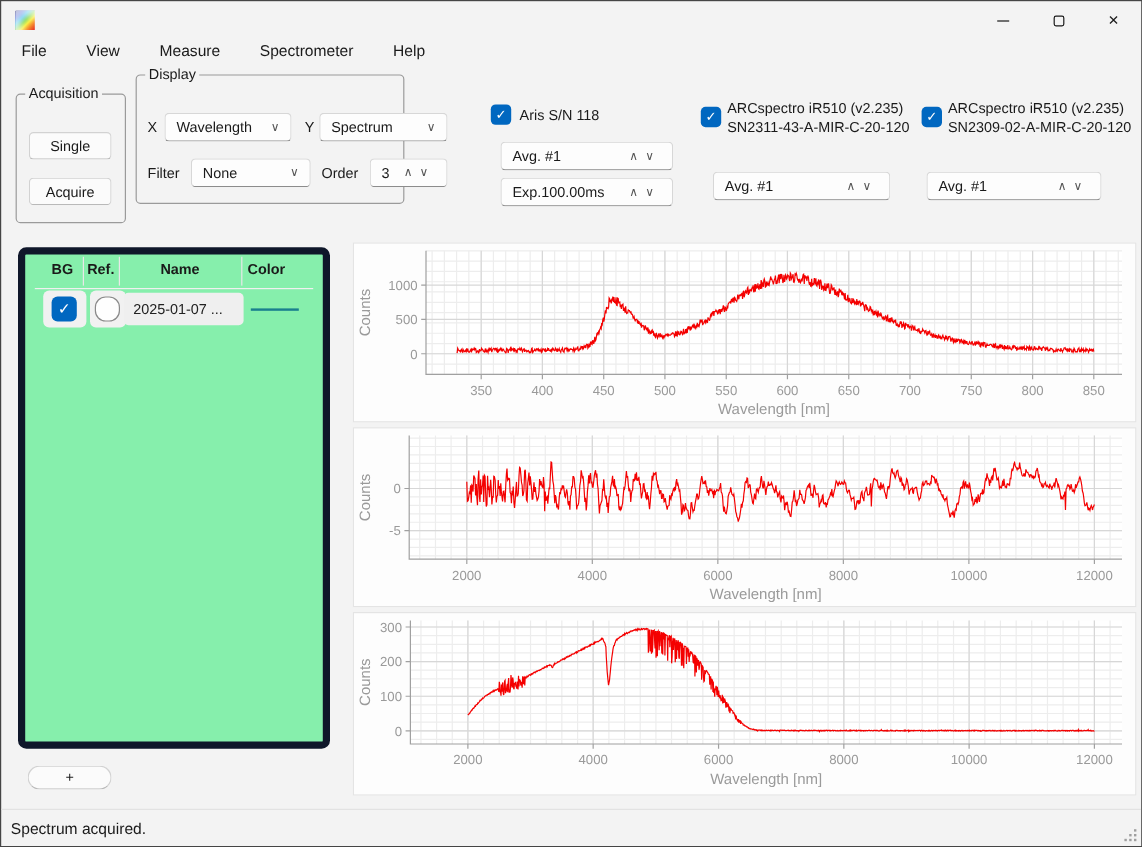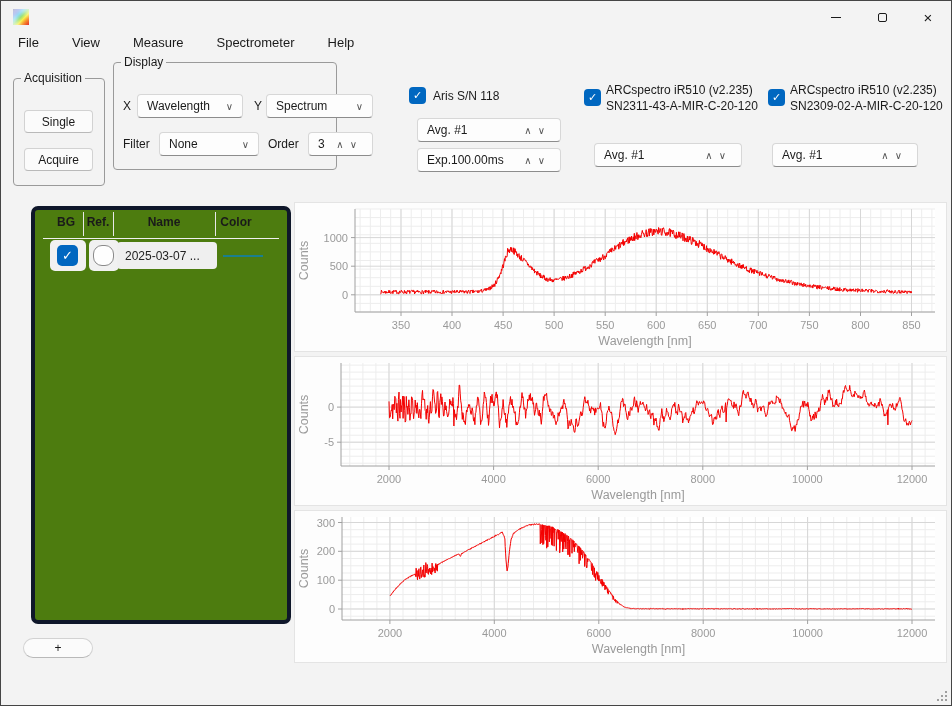--- a/index.html
+++ b/index.html
@@ -36,22 +36,22 @@
     justify-content:space-between;padding:0 9px;font-size:12px;}
   .chev{color:#565656;font-size:10px;}
   .chev2{color:#565656;font-size:10px;letter-spacing:6px;}
   .lbl{position:absolute;font-size:12px;}
   
   .checkbox{position:absolute;width:17px;height:17px;border-radius:4px;display:flex;
     align-items:center;justify-content:center;color:#fff;font-size:11px;}
   .checkbox.on{background:#0067c0;}
   .cblabel{position:absolute;font-size:12px;line-height:16px;white-space:nowrap;}
   
-  .tablepanel{position:absolute;left:30px;top:205px;width:260px;height:418px;background:#4d7c0f;
-    border:4px solid #0f172a;border-radius:7px;}
+  .tablepanel{position:absolute;left:14px;top:205px;width:260px;height:418px;background:#86efac;
+    border:6px solid #0f172a;border-radius:7px;}
   .th{position:absolute;top:5px;font-size:12px;font-weight:bold;transform:translateX(-50%);}
   .vsep{position:absolute;top:2px;height:24px;width:1px;background:#e8e8e8;}
   .hsep{position:absolute;left:8px;right:8px;top:28px;height:1px;background:#f0f0f0;}
   .cellbg{position:absolute;background:#f1f1f1;border-radius:5px;}
   .rowcheck{position:relative;width:21px;height:21px;border-radius:5px;display:flex;align-items:center;justify-content:center;color:#fff;font-size:13px;}
   .rowcheck.on{background:#0067c0;}
   .rowcheck.off{background:#fefefe;border:1px solid #8a8a8a;border-radius:9px;}
   .namebox{position:absolute;background:#efefef;border-radius:4px;font-size:12px;display:flex;align-items:center;padding-left:8px;color:#222;}
   .swatch{position:absolute;height:2px;}
   
@@ -169,21 +169,21 @@
 
     <div>
       <div class="cellbg" style="left:15px;top:30px;width:36px;height:31px;">
         <div class="rowcheck on" style="position:absolute;left:7px;top:5px;">
             <span>✓</span>
           </div>
       </div>
       <div class="cellbg" style="left:54px;top:30px;width:30px;height:31px;">
         <div class="rowcheck off" style="position:absolute;left:4px;top:5px;"></div>
       </div>
-      <div class="namebox" style="left:82px;top:32px;width:100px;height:27px;">2025-03-07 ...</div>
+      <div class="namebox" style="left:82px;top:32px;width:100px;height:27px;">2025-01-07 ...</div>
       <div class="swatch" style="left: 188px; top: 45px; width: 40px; background: rgb(26, 127, 142);" id="swatch0"></div>
     </div>
   </div>
 
   <div class="btn" style="left:22px;top:637px;width:70px;height:20px;border-radius:10px;">+</div>
 
   <div class="chartcard" style="top:201px;height:150px;" id="chart0">
       <svg width="653" height="150" viewBox="0 0 653 150" style="display:block">
         <rect x="60" y="6" width="580" height="103" fill="#ffffff"></rect>
         <line x1="65.1" y1="6" x2="65.1" y2="109" stroke="#ededed" stroke-width="1"></line>
@@ -498,20 +498,23 @@
         <text x="40" y="15.5" font-size="11" fill="#9a9a9a" text-anchor="end" font-family="Liberation Sans,sans-serif">300</text>
         <text x="343.5" y="142" font-size="12.5" fill="#9a9a9a" text-anchor="middle" font-family="Liberation Sans,sans-serif">Wavelength [nm]</text>
         <text x="13" y="57.5" font-size="12.5" fill="#9a9a9a" text-anchor="middle" font-family="Liberation Sans,sans-serif" transform="rotate(-90 13 57.5)">Counts</text>
         <clipPath id="clip2">
           <rect x="47" y="6" width="593" height="103"></rect>
         </clipPath>
         <polyline points="94.9,84.9 95.3,84.4 95.7,84.3 96.0,83.5 96.4,83.5 96.8,82.6 97.2,82.0 97.5,81.8 97.9,80.9 98.3,81.0 98.7,80.1 99.0,79.6 99.4,79.2 99.8,79.3 100.2,78.4 100.5,78.2 100.9,77.2 101.3,77.4 101.6,76.5 102.0,76.2 102.4,76.2 102.8,75.9 103.1,74.9 103.5,75.0 103.9,74.5 104.3,74.2 104.6,73.5 105.0,72.6 105.4,72.9 105.8,72.7 106.1,71.7 106.5,71.9 106.9,71.5 107.2,70.7 107.6,71.0 108.0,70.6 108.4,70.4 108.7,69.5 109.1,69.3 109.5,68.9 109.9,68.9 110.2,68.3 110.6,68.2 111.0,68.4 111.3,67.7 111.7,67.6 112.1,67.6 112.5,66.9 112.8,66.8 113.2,67.2 113.6,66.1 114.0,66.4 114.3,66.2 114.7,65.5 115.1,65.8 115.5,65.7 115.8,64.8 116.2,65.2 116.6,64.3 116.9,65.1 117.3,64.6 117.7,64.0 118.1,64.2 118.4,63.7 118.8,64.1 119.2,63.9 119.6,63.1 119.9,63.1 120.3,63.1 120.7,65.6 121.1,57.2 121.4,59.1 121.8,65.9 122.2,66.3 122.5,68.8 122.9,59.5 123.3,65.4 123.7,58.8 124.0,57.7 124.4,67.1 124.8,68.1 125.2,63.5 125.5,56.6 125.9,55.9 126.3,66.6 126.7,64.0 127.0,64.3 127.4,60.8 127.8,58.8 128.1,65.8 128.5,57.8 128.9,54.0 129.3,66.3 129.6,63.9 130.0,66.1 130.4,62.2 130.8,51.6 131.1,54.4 131.5,60.6 131.9,61.9 132.2,53.5 132.6,55.5 133.0,62.5 133.4,63.4 133.7,58.3 134.1,59.8 134.5,57.1 134.9,61.3 135.2,59.6 135.6,62.8 136.0,57.0 136.4,61.4 136.7,63.6 137.1,52.1 137.5,61.1 137.8,55.4 138.2,55.7 138.6,56.3 139.0,60.2 139.3,59.3 139.7,57.2 140.1,62.0 140.5,53.9 140.8,52.5 141.2,59.2 141.6,54.0 142.0,53.5 142.3,60.2 142.7,53.2 143.1,53.6 143.4,53.9 143.8,53.1 144.2,52.4 144.6,53.1 144.9,52.9 145.3,52.5 145.7,51.7 146.1,51.4 146.4,51.3 146.8,51.5 147.2,51.8 147.5,50.8 147.9,51.0 148.3,50.3 148.7,50.2 149.0,50.7 149.4,49.9 149.8,49.4 150.2,49.1 150.5,49.5 150.9,49.7 151.3,48.8 151.7,48.7 152.0,48.3 152.4,48.7 152.8,48.1 153.1,48.2 153.5,47.7 153.9,47.6 154.3,47.6 154.6,47.7 155.0,47.2 155.4,47.0 155.8,47.1 156.1,46.7 156.5,46.5 156.9,45.9 157.3,46.0 157.6,46.1 158.0,45.9 158.4,45.2 158.7,45.5 159.1,44.7 159.5,44.9 159.9,45.1 160.2,44.4 160.6,43.9 161.0,44.6 161.4,43.7 161.7,43.7 162.1,43.4 162.5,43.5 162.9,43.6 163.2,42.9 163.6,43.2 164.0,43.4 164.3,43.4 164.7,44.4 165.1,45.2 165.5,45.3 165.8,44.6 166.2,43.2 166.6,43.1 167.0,42.0 167.3,42.6 167.7,41.8 168.1,41.7 168.4,41.7 168.8,41.6 169.2,41.4 169.6,40.7 169.9,40.9 170.3,40.4 170.7,40.5 171.1,40.3 171.4,40.2 171.8,39.8 172.2,39.0 172.6,39.0 172.9,39.1 173.3,38.7 173.7,38.2 174.0,38.7 174.4,38.4 174.8,37.9 175.2,38.4 175.5,37.5 175.9,38.0 176.3,37.8 176.7,36.6 177.0,36.4 177.4,36.8 177.8,36.5 178.2,35.9 178.5,36.4 178.9,36.3 179.3,35.6 179.6,35.8 180.0,35.1 180.4,35.4 180.8,35.5 181.1,34.3 181.5,34.5 181.9,34.1 182.3,33.9 182.6,34.1 183.0,33.9 183.4,33.9 183.7,33.7 184.1,33.0 184.5,32.7 184.9,32.4 185.2,33.2 185.6,32.3 186.0,32.9 186.4,32.7 186.7,31.6 187.1,31.2 187.5,31.4 187.9,31.4 188.2,31.2 188.6,31.1 189.0,30.7 189.3,30.0 189.7,30.9 190.1,30.6 190.5,29.8 190.8,29.3 191.2,29.9 191.6,29.1 192.0,28.7 192.3,29.5 192.7,28.4 193.1,28.3 193.5,28.0 193.8,28.3 194.2,28.3 194.6,28.3 194.9,27.7 195.3,27.7 195.7,27.3 196.1,26.8 196.4,27.3 196.8,26.3 197.2,26.9 197.6,25.9 197.9,25.7 198.3,26.0 198.7,26.0 199.0,25.9 199.4,25.9 199.8,24.7 200.2,24.4 200.5,25.2 200.9,23.9 201.3,24.4 201.7,24.2 202.0,24.0 202.4,23.7 202.8,23.6 203.2,23.9 203.5,23.7 203.9,23.5 204.3,23.0 204.6,22.6 205.0,22.7 205.4,22.3 205.8,22.0 206.1,21.2 206.5,21.8 206.9,20.9 207.3,21.0 207.6,21.8 208.0,23.1 208.4,23.9 208.8,24.6 209.1,25.0 209.5,26.8 209.9,27.9 210.2,35.6 210.6,42.1 211.0,48.9 211.4,53.1 211.7,56.0 212.1,59.9 212.5,57.9 212.9,56.1 213.2,52.7 213.6,49.0 214.0,44.3 214.4,40.7 214.7,38.2 215.1,35.2 215.5,32.6 215.8,30.2 216.2,28.0 216.6,27.0 217.0,26.9 217.3,25.2 217.7,24.5 218.1,23.1 218.5,22.2 218.8,21.8 219.2,22.4 219.6,21.5 219.9,21.0 220.3,21.1 220.7,20.8 221.1,20.1 221.4,20.2 221.8,19.8 222.2,19.4 222.6,19.4 222.9,19.3 223.3,19.0 223.7,18.5 224.1,18.6 224.4,17.8 224.8,17.9 225.2,18.3 225.5,17.0 225.9,17.8 226.3,17.1 226.7,16.6 227.0,16.2 227.4,16.9 227.8,17.1 228.2,16.3 228.5,16.2 228.9,15.9 229.3,16.2 229.7,15.9 230.0,15.1 230.4,14.9 230.8,15.3 231.1,14.9 231.5,14.6 231.9,14.5 232.3,14.9 232.6,14.4 233.0,14.4 233.4,13.8 233.8,14.1 234.1,13.7 234.5,13.5 234.9,14.2 235.2,13.4 235.6,13.7 236.0,14.4 236.4,13.1 236.7,13.8 237.1,13.7 237.5,12.9 237.9,13.4 238.2,13.9 238.6,13.9 239.0,13.9 239.4,12.7 239.7,12.8 240.1,13.5 240.5,13.6 240.8,13.1 241.2,12.9 241.6,12.8 242.0,12.9 242.3,13.6 242.7,13.2 243.1,13.0 243.5,13.5 243.8,12.8 244.2,12.9 244.6,13.1 245.0,13.2 245.3,32.9 245.7,22.1 246.1,13.7 246.4,18.6 246.8,31.8 247.2,30.3 247.6,13.6 247.9,33.7 248.3,14.1 248.7,32.7 249.1,24.3 249.4,14.5 249.8,14.6 250.2,14.2 250.6,24.6 250.9,29.3 251.3,14.8 251.7,37.2 252.0,28.4 252.4,14.9 252.8,35.9 253.2,15.5 253.5,14.8 253.9,18.3 254.3,30.9 254.7,14.8 255.0,27.5 255.4,18.9 255.8,17.7 256.1,15.7 256.5,33.6 256.9,16.4 257.3,34.5 257.6,15.8 258.0,21.8 258.4,16.5 258.8,17.6 259.1,35.2 259.5,17.7 259.9,17.9 260.3,18.3 260.6,18.5 261.0,18.6 261.4,39.6 261.7,21.5 262.1,21.8 262.5,19.3 262.9,18.3 263.2,28.3 263.6,19.0 264.0,20.1 264.4,19.4 264.7,41.8 265.1,35.8 265.5,23.9 265.9,20.5 266.2,30.6 266.6,21.2 267.0,24.6 267.3,21.0 267.7,40.9 268.1,30.8 268.5,22.3 268.8,38.1 269.2,23.5 269.6,30.8 270.0,22.5 270.3,23.8 270.7,36.7 271.1,38.0 271.4,24.4 271.8,24.1 272.2,24.3 272.6,30.7 272.9,43.8 273.3,25.0 273.7,25.9 274.1,43.7 274.4,28.8 274.8,45.8 275.2,27.5 275.6,27.7 275.9,27.6 276.3,27.8 276.7,28.2 277.0,42.3 277.4,29.4 277.8,29.1 278.2,29.1 278.5,36.2 278.9,30.0 279.3,40.7 279.7,33.0 280.0,36.1 280.4,32.2 280.8,32.5 281.2,33.3 281.5,32.8 281.9,33.8 282.3,36.1 282.6,40.8 283.0,41.7 283.4,35.0 283.8,35.4 284.1,52.8 284.5,35.7 284.9,36.1 285.3,49.4 285.6,37.2 286.0,38.3 286.4,43.8 286.8,40.0 287.1,39.0 287.5,47.2 287.9,44.9 288.2,40.8 288.6,40.6 289.0,41.6 289.4,42.4 289.7,55.5 290.1,43.2 290.5,45.2 290.9,44.4 291.2,53.5 291.6,56.9 292.0,56.3 292.3,47.4 292.7,50.8 293.1,48.7 293.5,48.0 293.8,47.8 294.2,48.5 294.6,49.4 295.0,49.8 295.3,50.8 295.7,50.9 296.1,51.3 296.5,59.5 296.8,56.7 297.2,52.5 297.6,63.6 297.9,54.7 298.3,55.5 298.7,55.7 299.1,65.6 299.4,56.9 299.8,66.5 300.2,62.5 300.6,69.5 300.9,63.7 301.3,63.7 301.7,60.5 302.1,62.6 302.4,68.4 302.8,61.4 303.2,65.8 303.5,69.8 303.9,64.4 304.3,69.4 304.7,70.1 305.0,68.3 305.4,70.2 305.8,72.4 306.2,71.8 306.5,73.3 306.9,68.0 307.3,75.3 307.6,69.5 308.0,71.7 308.4,74.8 308.8,71.1 309.1,72.1 309.5,73.4 309.9,78.8 310.3,76.6 310.6,74.0 311.0,78.2 311.4,75.8 311.8,75.8 312.1,76.9 312.5,81.8 312.9,77.7 313.2,83.2 313.6,80.8 314.0,79.6 314.4,80.2 314.7,80.9 315.1,81.1 315.5,81.2 315.9,83.1 316.2,82.8 316.6,83.0 317.0,84.0 317.4,85.3 317.7,84.5 318.1,88.6 318.5,85.4 318.8,88.0 319.2,88.3 319.6,89.7 320.0,90.0 320.3,88.3 320.7,91.3 321.1,90.1 321.5,89.4 321.8,89.7 322.2,92.3 322.6,90.5 323.0,91.1 323.3,91.5 323.7,92.1 324.1,92.2 324.4,93.2 324.8,93.2 325.2,93.1 325.6,93.8 325.9,94.0 326.3,93.9 326.7,94.2 327.1,94.5 327.4,94.9 327.8,94.8 328.2,95.1 328.5,95.7 328.9,95.5 329.3,96.2 329.7,96.2 330.0,96.3 330.4,96.5 330.8,96.2 331.2,96.5 331.5,96.7 331.9,96.7 332.3,96.9 332.7,96.6 333.0,96.9 333.4,96.8 333.8,97.3 334.1,97.4 334.5,97.1 334.9,97.4 335.3,97.7 335.6,97.3 336.0,97.6 336.4,98.1 336.8,97.4 337.1,97.5 337.5,97.5 337.9,97.5 338.3,97.3 338.6,97.5 339.0,97.8 339.4,97.5 339.7,97.9 340.1,97.5 340.5,97.9 340.9,97.7 341.2,97.9 341.6,97.7 342.0,97.9 342.4,97.5 342.7,97.7 343.1,97.9 343.5,97.6 343.8,97.5 344.2,97.8 344.6,97.9 345.0,97.6 345.3,97.6 345.7,97.5 346.1,97.8 346.5,97.9 346.8,98.1 347.2,97.5 347.6,97.9 348.0,97.6 348.3,97.8 348.7,97.5 349.1,97.8 349.4,97.9 349.8,97.8 350.2,97.6 350.6,97.6 350.9,97.4 351.3,97.8 351.7,97.9 352.1,97.7 352.4,98.0 352.8,97.8 353.2,97.5 353.6,97.9 353.9,97.9 354.3,97.8 354.7,98.4 355.0,97.4 355.4,97.4 355.8,97.4 356.2,97.5 356.5,97.7 356.9,97.5 357.3,97.6 357.7,97.7 358.0,97.7 358.4,97.4 358.8,97.7 359.2,97.7 359.5,97.9 359.9,97.9 360.3,97.9 360.6,97.7 361.0,97.6 361.4,97.7 361.8,97.6 362.1,97.5 362.5,98.1 362.9,98.0 363.3,97.7 363.6,98.0 364.0,98.1 364.4,97.5 364.7,97.8 365.1,97.6 365.5,97.8 365.9,97.9 366.2,97.6 366.6,98.1 367.0,97.6 367.4,97.9 367.7,97.5 368.1,97.9 368.5,97.9 368.9,97.8 369.2,98.1 369.6,97.9 370.0,97.8 370.3,97.9 370.7,98.5 371.1,97.8 371.5,97.9 371.8,97.6 372.2,97.5 372.6,97.7 373.0,97.7 373.3,97.8 373.7,97.7 374.1,97.9 374.5,97.9 374.8,97.7 375.2,97.9 375.6,98.0 375.9,98.0 376.3,97.5 376.7,97.7 377.1,97.7 377.4,97.8 377.8,97.9 378.2,98.0 378.6,97.9 378.9,97.6 379.3,97.8 379.7,97.6 380.0,98.0 380.4,97.8 380.8,97.7 381.2,97.5 381.5,97.8 381.9,97.8 382.3,98.0 382.7,97.7 383.0,97.5 383.4,97.8 383.8,97.5 384.2,97.9 384.5,97.8 384.9,97.5 385.3,97.9 385.6,97.9 386.0,97.7 386.4,98.1 386.8,98.1 387.1,97.5 387.5,97.7 387.9,98.7 388.3,97.9 388.6,97.6 389.0,97.9 389.4,98.1 389.8,97.7 390.1,98.1 390.5,97.9 390.9,97.6 391.2,97.9 391.6,98.1 392.0,97.7 392.4,98.1 392.7,97.7 393.1,97.8 393.5,97.5 393.9,97.6 394.2,97.5 394.6,98.1 395.0,97.8 395.4,97.6 395.7,97.6 396.1,97.8 396.5,97.6 396.8,98.1 397.2,97.7 397.6,97.9 398.0,97.8 398.3,97.9 398.7,97.5 399.1,97.7 399.5,98.0 399.8,97.6 400.2,97.6 400.6,97.8 400.9,97.9 401.3,97.7 401.7,98.2 402.1,98.0 402.4,97.8 402.8,97.7 403.2,98.2 403.6,97.9 403.9,98.1 404.3,98.0 404.7,97.9 405.1,97.6 405.4,98.0 405.8,97.6 406.2,97.9 406.5,97.8 406.9,98.0 407.3,97.7 407.7,97.6 408.0,98.0 408.4,98.1 408.8,97.7 409.2,97.7 409.5,97.7 409.9,98.0 410.3,97.5 410.7,97.8 411.0,98.0 411.4,98.0 411.8,98.2 412.1,98.0 412.5,97.7 412.9,98.1 413.3,97.5 413.6,98.1 414.0,97.5 414.4,97.9 414.8,97.7 415.1,97.7 415.5,97.8 415.9,97.7 416.2,97.7 416.6,97.5 417.0,97.8 417.4,97.7 417.7,97.7 418.1,98.1 418.5,98.2 418.9,97.5 419.2,98.1 419.6,98.1 420.0,97.8 420.4,97.7 420.7,97.5 421.1,97.7 421.5,97.9 421.8,97.5 422.2,98.0 422.6,97.7 423.0,98.1 423.3,97.7 423.7,97.9 424.1,97.7 424.5,98.1 424.8,98.2 425.2,97.8 425.6,98.0 426.0,98.2 426.3,97.7 426.7,97.6 427.1,97.8 427.4,97.8 427.8,98.0 428.2,97.8 428.6,97.7 428.9,97.6 429.3,97.5 429.7,97.8 430.1,98.0 430.4,97.8 430.8,97.8 431.2,97.6 431.6,97.8 431.9,98.0 432.3,98.1 432.7,97.8 433.0,98.0 433.4,97.7 433.8,97.7 434.2,97.7 434.5,97.7 434.9,98.0 435.3,97.9 435.7,97.5 436.0,97.7 436.4,97.8 436.8,98.1 437.1,98.1 437.5,98.2 437.9,98.1 438.3,97.7 438.6,97.9 439.0,97.8 439.4,97.1 439.8,97.7 440.1,97.8 440.5,97.9 440.9,98.0 441.3,97.9 441.6,98.1 442.0,97.7 442.4,98.0 442.7,98.0 443.1,97.8 443.5,98.1 443.9,97.7 444.2,98.1 444.6,97.6 445.0,98.2 445.4,98.0 445.7,98.0 446.1,98.1 446.5,98.1 446.9,97.9 447.2,97.5 447.6,97.5 448.0,98.1 448.3,97.8 448.7,97.7 449.1,98.1 449.5,98.1 449.8,98.1 450.2,98.1 450.6,98.0 451.0,97.9 451.3,98.2 451.7,97.6 452.1,97.6 452.4,97.7 452.8,97.7 453.2,98.1 453.6,98.0 453.9,97.9 454.3,97.8 454.7,97.8 455.1,98.2 455.4,97.9 455.8,97.9 456.2,97.9 456.6,97.8 456.9,97.9 457.3,98.1 457.7,98.1 458.0,98.1 458.4,97.6 458.8,98.1 459.2,97.5 459.5,98.1 459.9,97.7 460.3,98.1 460.7,98.0 461.0,97.8 461.4,97.6 461.8,97.6 462.2,98.5 462.5,97.6 462.9,98.2 463.3,97.9 463.6,98.1 464.0,97.7 464.4,97.8 464.8,97.7 465.1,98.0 465.5,97.9 465.9,97.6 466.3,98.2 466.6,98.0 467.0,97.7 467.4,97.7 467.7,97.9 468.1,97.8 468.5,97.9 468.9,97.7 469.2,97.6 469.6,97.8 470.0,97.9 470.4,97.8 470.7,97.7 471.1,97.6 471.5,97.6 471.9,97.8 472.2,98.2 472.6,97.8 473.0,97.5 473.3,97.8 473.7,98.1 474.1,97.8 474.5,98.1 474.8,97.7 475.2,97.8 475.6,98.1 476.0,98.2 476.3,98.2 476.7,97.8 477.1,97.8 477.5,97.9 477.8,98.1 478.2,98.0 478.6,98.2 478.9,97.7 479.3,98.1 479.7,97.7 480.1,98.1 480.4,98.2 480.8,97.9 481.2,97.7 481.6,97.7 481.9,97.9 482.3,98.2 482.7,97.8 483.1,97.7 483.4,97.8 483.8,97.8 484.2,97.7 484.5,97.9 484.9,97.6 485.3,97.9 485.7,97.7 486.0,98.0 486.4,98.2 486.8,97.8 487.2,97.6 487.5,97.6 487.9,98.0 488.3,97.7 488.6,97.7 489.0,97.6 489.4,97.8 489.8,97.3 490.1,97.8 490.5,97.8 490.9,97.8 491.3,98.0 491.6,97.6 492.0,98.0 492.4,97.6 492.8,97.9 493.1,97.5 493.5,98.0 493.9,97.7 494.2,98.0 494.6,97.5 495.0,97.6 495.4,98.0 495.7,97.6 496.1,97.6 496.5,97.6 496.9,97.5 497.2,97.6 497.6,98.1 498.0,97.8 498.4,97.6 498.7,97.7 499.1,98.0 499.5,98.0 499.8,98.2 500.2,98.0 500.6,97.6 501.0,98.0 501.3,97.6 501.7,98.1 502.1,97.8 502.5,98.0 502.8,98.0 503.2,97.9 503.6,97.9 503.9,98.2 504.3,97.6 504.7,97.7 505.1,98.2 505.4,98.2 505.8,97.8 506.2,97.7 506.6,98.0 506.9,98.2 507.3,97.6 507.7,97.7 508.1,98.2 508.4,98.0 508.8,97.8 509.2,97.8 509.5,98.0 509.9,97.7 510.3,97.8 510.7,98.1 511.0,98.1 511.4,97.6 511.8,97.7 512.2,97.9 512.5,98.1 512.9,97.6 513.3,98.2 513.7,98.0 514.0,97.8 514.4,97.7 514.8,98.0 515.1,97.6 515.5,97.6 515.9,97.7 516.3,97.6 516.6,98.1 517.0,97.6 517.4,98.1 517.8,97.7 518.1,97.7 518.5,97.7 518.9,97.6 519.3,97.6 519.6,98.0 520.0,98.2 520.4,97.7 520.7,97.8 521.1,98.1 521.5,97.9 521.9,98.2 522.2,97.8 522.6,98.2 523.0,98.2 523.4,97.9 523.7,97.6 524.1,97.6 524.5,97.6 524.8,97.8 525.2,97.7 525.6,97.9 526.0,98.2 526.3,97.9 526.7,98.1 527.1,97.8 527.5,98.2 527.8,97.9 528.2,97.9 528.6,98.0 529.0,97.7 529.3,97.9 529.7,97.7 530.1,97.6 530.4,98.1 530.8,98.0 531.2,98.0 531.6,97.9 531.9,97.6 532.3,97.9 532.7,97.7 533.1,98.1 533.4,97.9 533.8,98.1 534.2,97.6 534.6,97.9 534.9,98.1 535.3,98.2 535.7,97.9 536.0,97.8 536.4,98.1 536.8,98.1 537.2,97.9 537.5,97.7 537.9,97.8 538.3,98.1 538.7,97.7 539.0,98.2 539.4,98.2 539.8,97.7 540.1,98.0 540.5,98.2 540.9,98.1 541.3,98.1 541.6,97.7 542.0,98.1 542.4,98.1 542.8,98.0 543.1,98.1 543.5,97.7 543.9,97.6 544.3,97.9 544.6,98.1 545.0,97.6 545.4,97.7 545.7,98.0 546.1,98.1 546.5,97.7 546.9,97.7 547.2,98.0 547.6,98.0 548.0,98.2 548.4,98.1 548.7,97.7 549.1,97.9 549.5,97.7 549.9,97.6 550.2,97.9 550.6,97.6 551.0,98.2 551.3,98.2 551.7,97.6 552.1,97.9 552.5,98.1 552.8,98.0 553.2,98.0 553.6,98.1 554.0,97.7 554.3,98.1 554.7,97.9 555.1,97.8 555.5,98.0 555.8,97.9 556.2,98.2 556.6,98.1 556.9,97.7 557.3,97.9 557.7,98.0 558.1,97.6 558.4,98.0 558.8,97.9 559.2,98.1 559.6,97.8 559.9,97.6 560.3,97.8 560.7,98.1 561.0,97.6 561.4,97.7 561.8,98.1 562.2,97.9 562.5,97.7 562.9,97.7 563.3,98.2 563.7,97.7 564.0,97.9 564.4,97.7 564.8,97.8 565.2,97.6 565.5,97.7 565.9,98.1 566.3,98.0 566.6,97.6 567.0,98.0 567.4,97.6 567.8,97.5 568.1,97.8 568.5,97.6 568.9,97.9 569.3,97.8 569.6,98.1 570.0,97.9 570.4,97.8 570.8,98.1 571.1,98.1 571.5,97.6 571.9,98.1 572.2,97.8 572.6,97.8 573.0,98.1 573.4,97.6 573.7,97.7 574.1,97.6 574.5,97.9 574.9,97.7 575.2,97.9 575.6,98.1 576.0,98.0 576.3,98.1 576.7,97.9 577.1,98.1 577.5,98.0 577.8,98.0 578.2,97.7 578.6,97.9 579.0,98.2 579.3,97.8 579.7,98.1 580.1,97.8 580.5,97.9 580.8,98.1 581.2,97.9 581.6,98.0 581.9,97.8 582.3,97.8 582.7,98.0 583.1,98.0 583.4,97.6 583.8,97.9 584.2,97.7 584.6,97.7 584.9,97.9 585.3,98.1 585.7,98.1 586.1,98.2 586.4,98.1 586.8,97.7 587.2,98.1 587.5,98.0 587.9,97.8 588.3,98.2 588.7,98.1 589.0,98.1 589.4,97.8 589.8,97.7 590.2,97.6 590.5,97.6 590.9,98.1 591.3,97.7 591.7,97.9 592.0,97.9 592.4,97.7 592.8,97.8 593.1,98.2 593.5,97.7 593.9,97.8 594.3,98.2 594.6,97.8 595.0,98.0 595.4,97.9 595.8,97.8 596.1,98.2 596.5,97.8 596.9,97.6 597.2,97.7 597.6,97.8 598.0,98.1 598.4,97.6 598.7,97.6 599.1,97.7 599.5,97.6 599.9,98.1 600.2,98.2 600.6,97.9 601.0,98.0 601.4,97.8 601.7,98.2 602.1,97.6 602.5,97.7 602.8,98.0 603.2,98.0 603.6,97.0 604.0,98.4 604.3,98.1 604.7,97.7 605.1,97.7 605.5,98.0 605.8,98.0 606.2,97.6 606.6,98.1 607.0,98.1 607.3,98.1 607.7,98.1 608.1,97.7 608.4,97.6 608.8,97.6 609.2,98.0 609.6,97.8 609.9,97.9 610.3,97.7 610.7,97.9 611.1,97.9 611.4,97.6 611.8,97.0 612.2,97.9 612.5,98.0 612.9,97.9 613.3,97.8 613.7,98.0 614.0,97.6 614.4,98.2 614.8,98.1 615.2,98.0 615.5,98.0 615.9,97.9 616.3,98.1 616.7,98.2 617.0,98.0" fill="none" stroke="#f40000" stroke-width="1" clip-path="url(#clip2)"></polyline>
       </svg>
     </div>
 
+  <div class="statusbar">
+    <span>Spectrum acquired.</span>
+  </div>
   <div class="grip">
     <i style="left:10px;top:10px;"></i>
       <i style="left:6px;top:10px;"></i>
       <i style="left:2px;top:10px;"></i>
     <i style="left:10px;top:6px;"></i>
       <i style="left:6px;top:6px;"></i>
     <i style="left:10px;top:2px;"></i>
   </div>
 </div>
 

